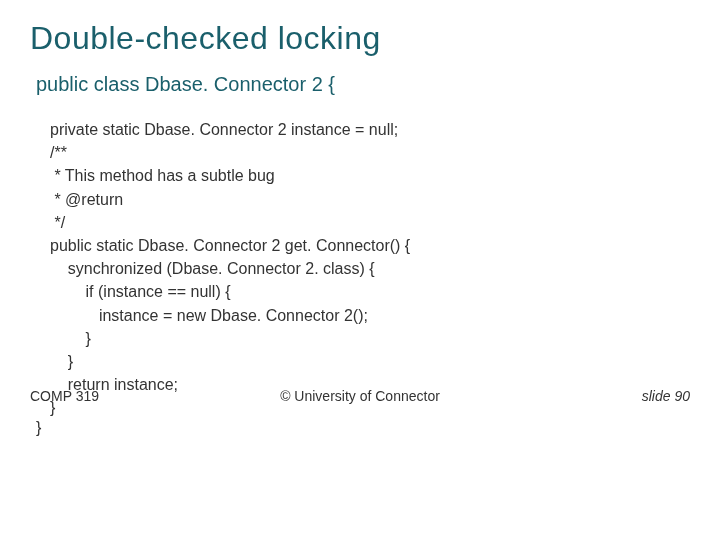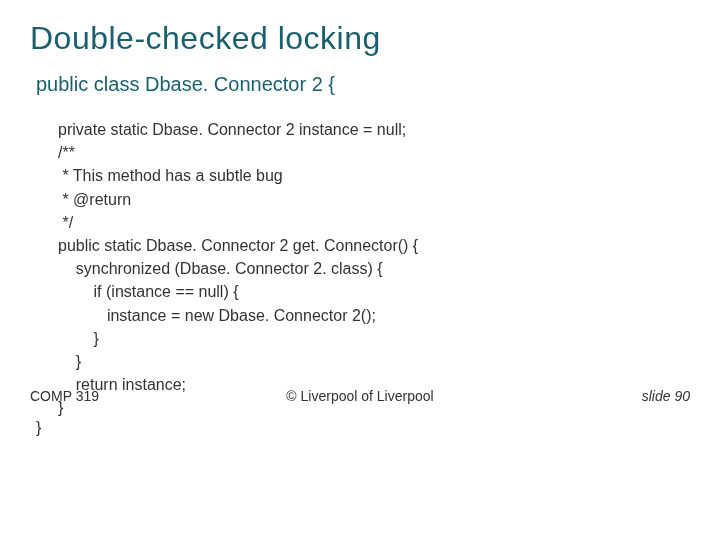--- a/index.html
+++ b/index.html
@@ -28,21 +28,21 @@
   .code-decl {
     color: #1a5f6b;
     font-size: 20px;
     font-weight: 400;
     margin: 0 0 22px 6px;
   }
   .code-body {
     color: #333333;
     font-size: 16px;
     line-height: 1.45;
-    margin-left: 28px;
+    margin-left: 20px;
     white-space: pre;
   }
   .close-brace {
     color: #333333;
     font-size: 16px;
     margin-left: 6px;
     margin-top: 0;
   }
   .footer {
     position: absolute;
@@ -82,16 +82,16 @@
         if (instance == null) {
            instance = new Dbase. Connector 2();
         }
     }
     return instance;
 }</div>
   <div class="close-brace">}</div>
 
   <div class="footer">
     <span class="left">COMP 319</span>
-    <span class="center">© Liverpool of Liverpool</span>
+    <span class="center">© University of Connector</span>
     <span class="right">slide  90</span>
   </div>
 </div>
 
 </body></html>

